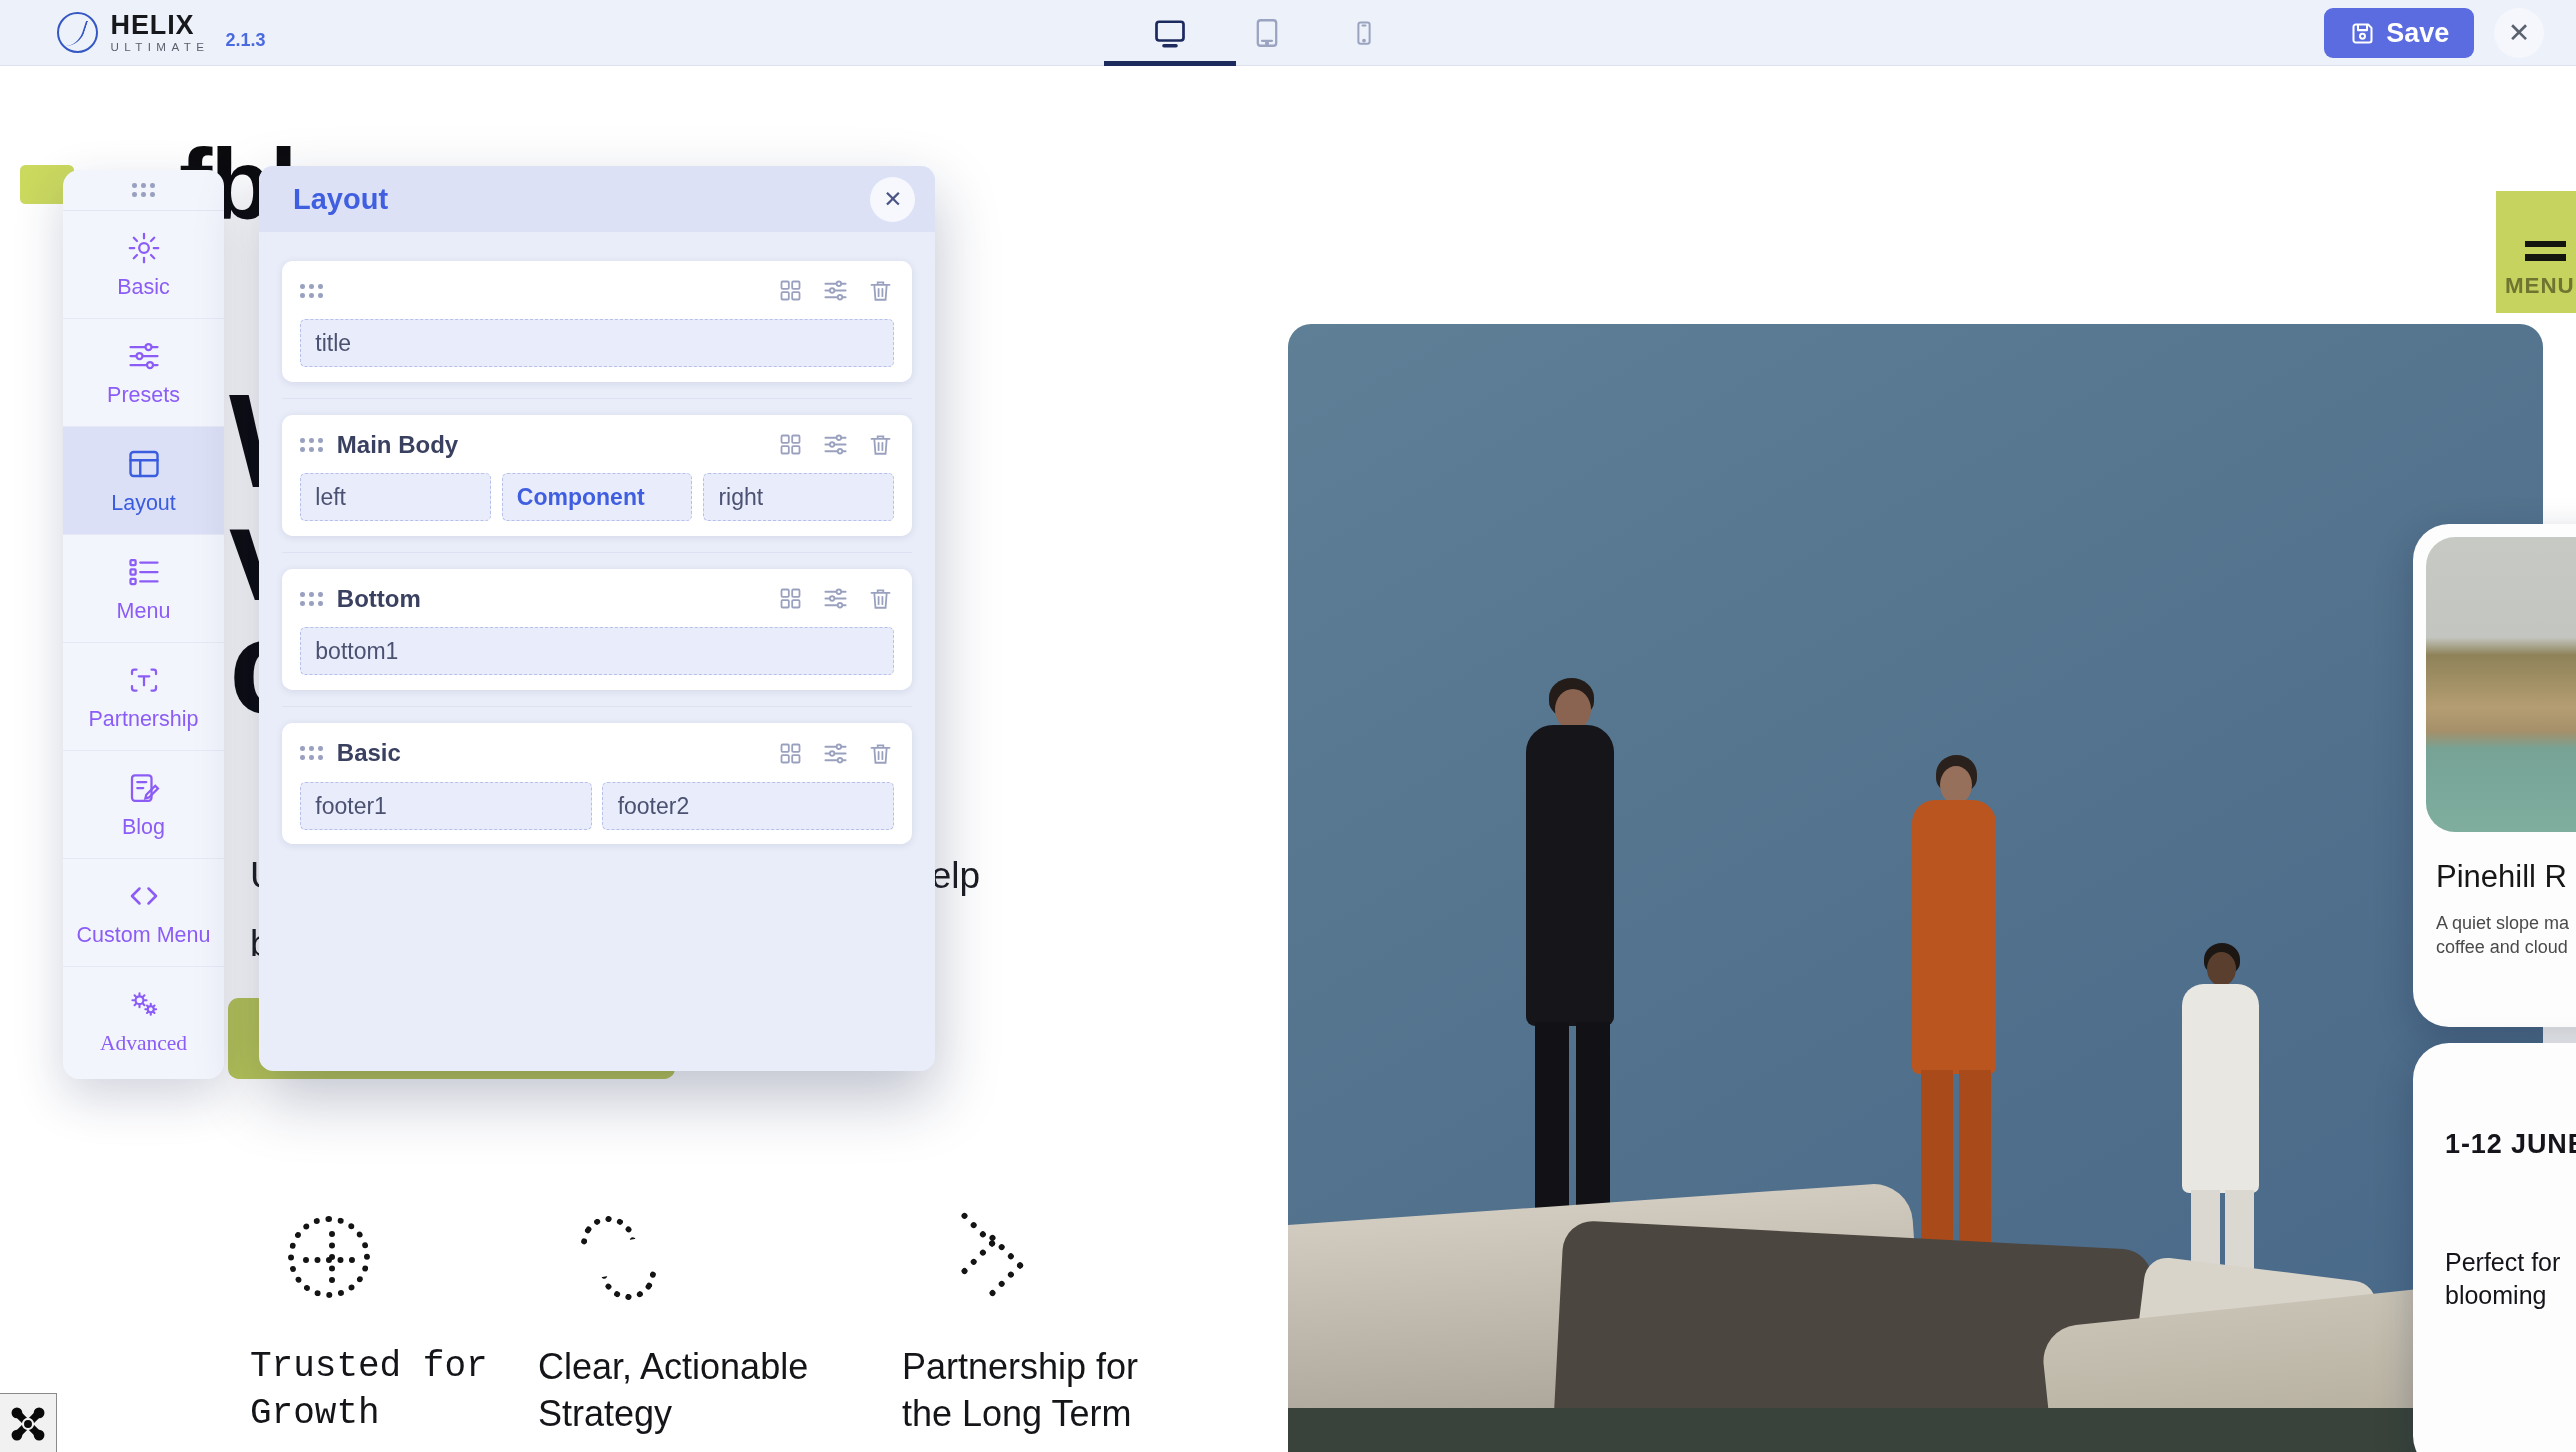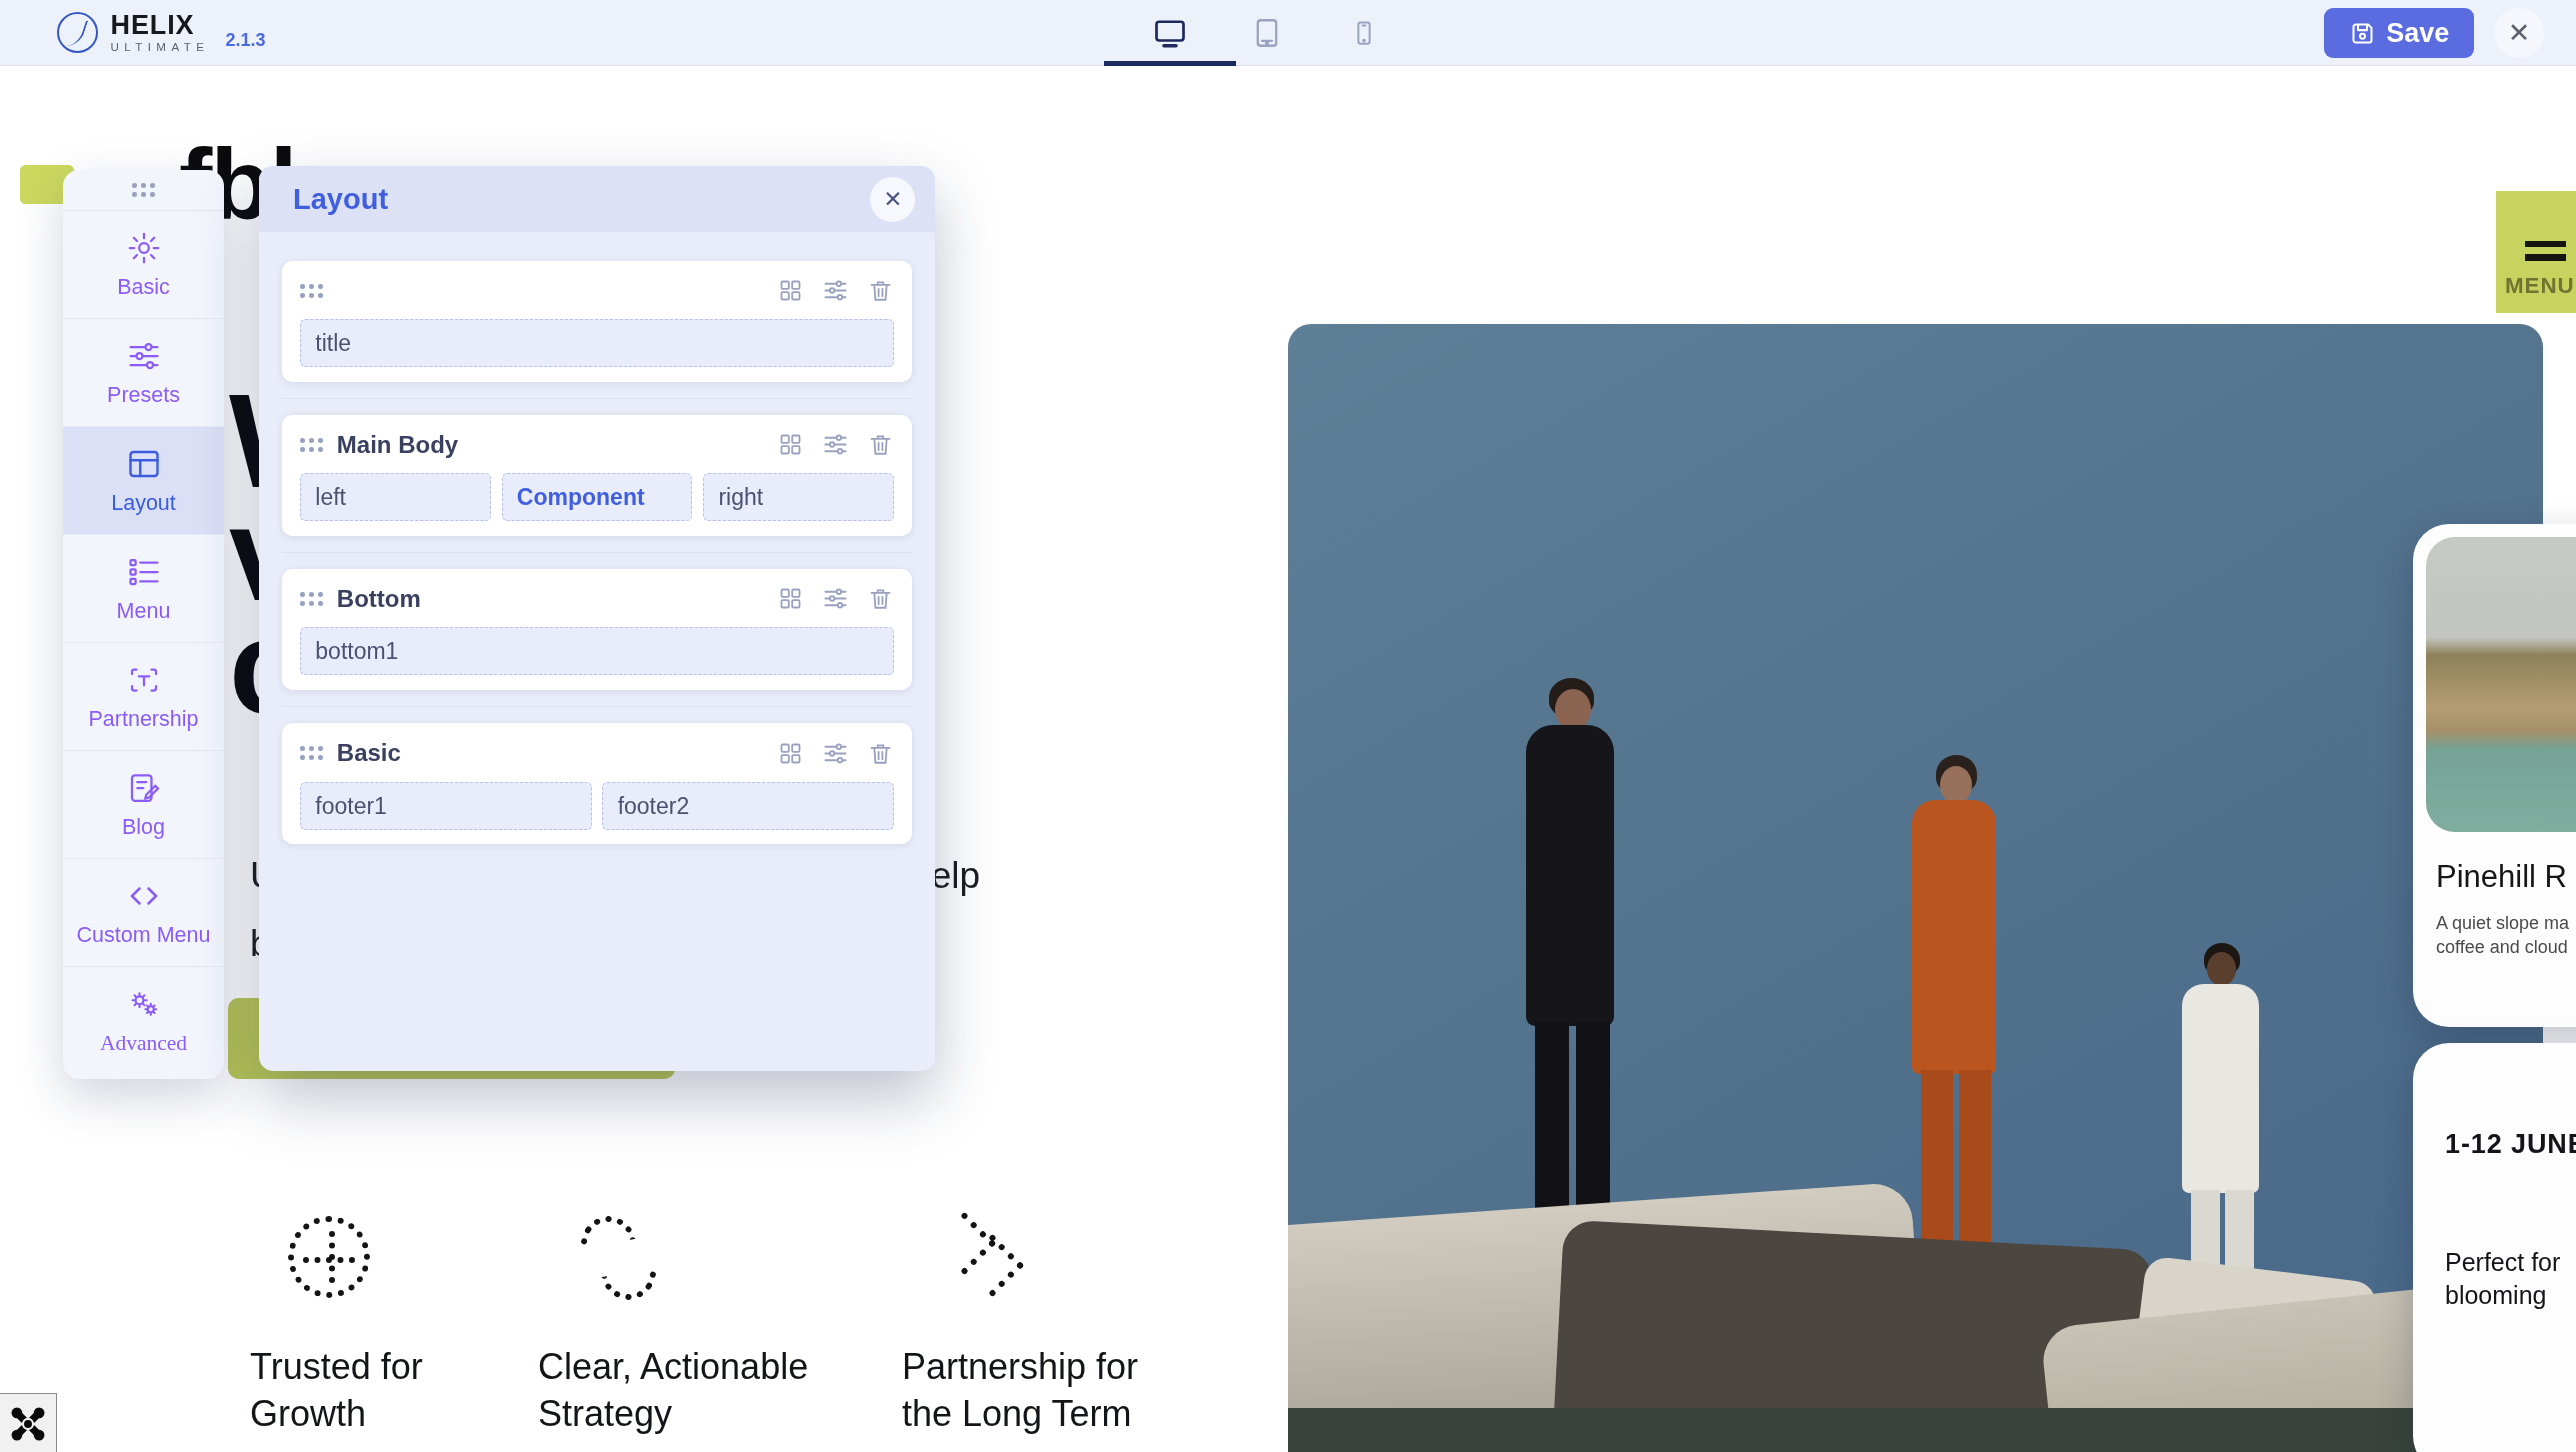--- a/index.html
+++ b/index.html
@@ -174,21 +174,21 @@
 
     <div class="rock" style="left:-80px; top:882px; width:716px; height:376px; background:linear-gradient(#d2ccc0,#8f897d); transform:rotate(-4deg); border-radius:39px;"></div>
     <div class="rock" style="left:268px; top:911px; width:590px; height:295px; background:#4c4640; transform:rotate(3deg); border-radius:30px;"></div>
     <div class="rock" style="left:850px; top:945px; width:233px; height:134px; background:#d8d4c9; transform:rotate(7deg); border-radius:23px;"></div>
     <div class="rock" style="left:769px; top:973px; width:590px; height:358px; background:linear-gradient(#c8c2b4,#97907f); transform:rotate(-6deg); border-radius:36px;"></div>
     <div class="rock" style="left:0; top:1084px; width:1255px; height:116px; background:#39433b;"></div>
 
   </div>
 
   <div>
-    <div class="feature" style="left:250px; top:1150px;">
+    <div class="feature" style="left:250px; top:1150px;font-family:Liberation Mono, monospace;">
       <div class="ficon">
         <div class="dotring">
             <span class="vl"></span>
             <span class="hl"></span>
           </div>
       </div>
       <div class="ftext">
         <div>Trusted for</div>
         <div>Growth</div>
       </div>

